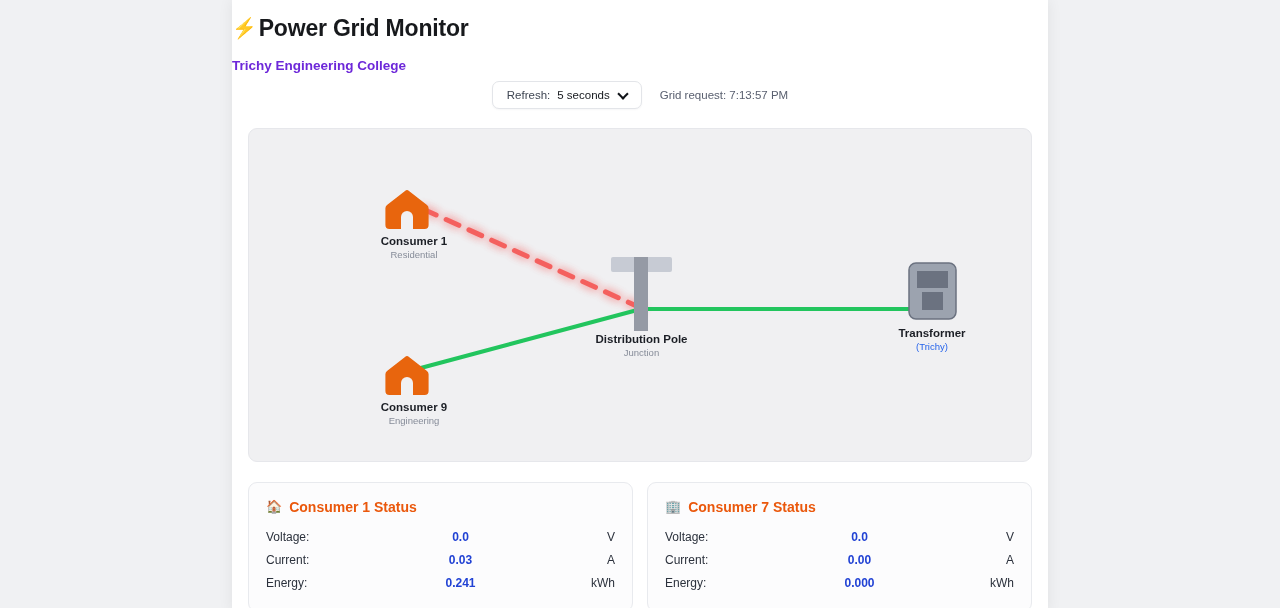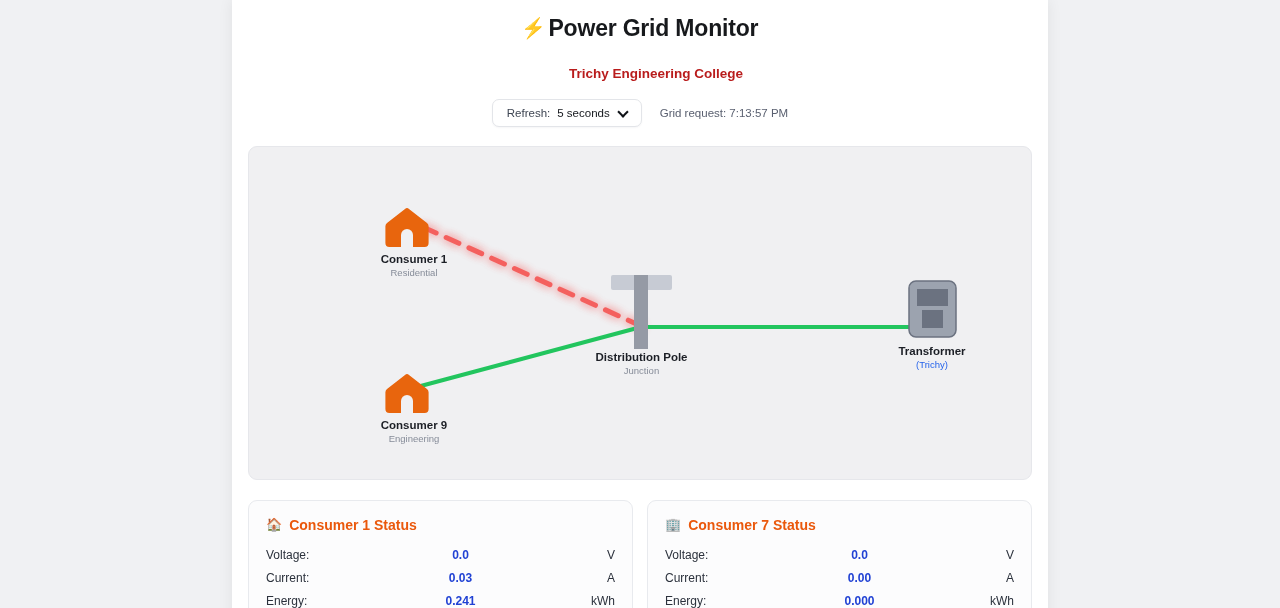--- a/index.html
+++ b/index.html
@@ -18,51 +18,49 @@
     position: absolute;
     left: 232px;
     top: 0;
     width: 816px;
     min-height: 608px;
     background: #FFFFFF;
     box-shadow: 0 0 14px rgba(0,0,0,0.07);
   }
   .header {
     padding-top: 14px;
-    text-align: center;
   }
   .app-title {
     font-size: 23px;
     font-weight: bold;
     color: #17191C;
     letter-spacing: -0.2px;
     line-height: 28px;
     margin: 0;
   }
   .bolt-icon {
     font-size: 20px;
     color: #1A1C20;
     margin-right: 2px;
     position: relative;
     top: -1px;
   }
   .app-subtitle {
     font-size: 13.5px;
-    color: #b91c1c;
+    color: #6d28d9;
     font-weight: bold;
     line-height: 18px;
-    margin-top: 22px;
-    padding-left: 32px;
+    margin-top: 14px;
   }
   .controls-row {
     display: flex;
     align-items: center;
     justify-content: center;
     gap: 18px;
-    margin-top: 16px;
+    margin-top: 6px;
   }
   .refresh-box {
     display: flex;
     align-items: center;
     gap: 7px;
     border: 1px solid #E3E5E9;
     border-radius: 7px;
     background: #FFFFFF;
     padding: 7px 13px 7px 14px;
     box-shadow: 0 1px 2px rgba(16,24,40,0.04);

